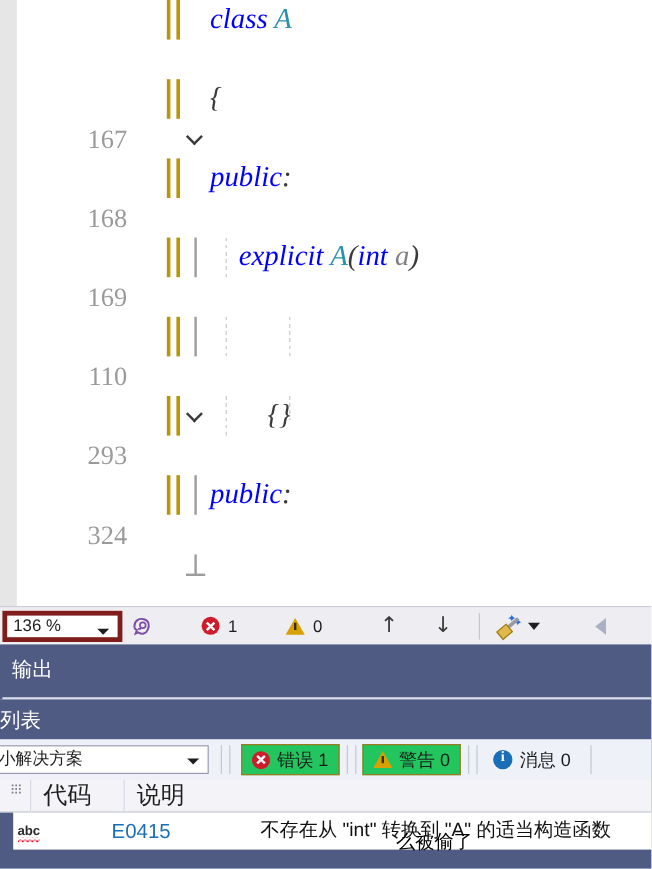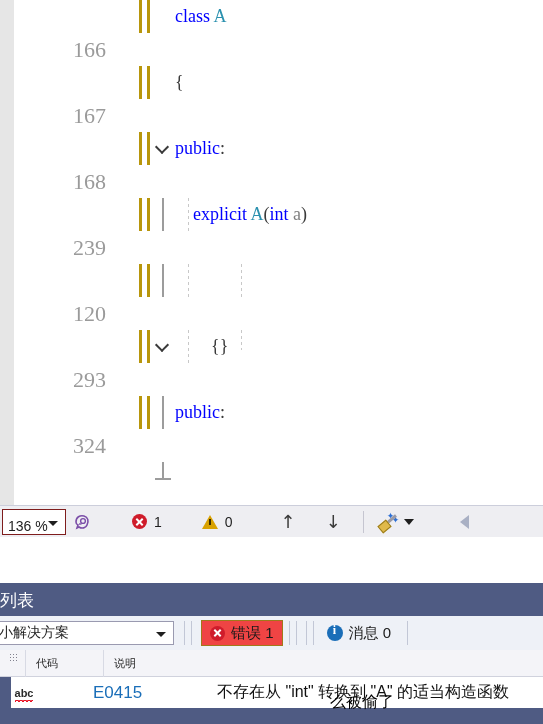--- a/index.html
+++ b/index.html
@@ -57,38 +57,39 @@
   .endcap::after {
     content: ""; position: absolute; left: 0px; top: 16px; width: 9px; height: 2px; background: #9c9c9c;
   }
   
   .guide { position: absolute; width: 1px; height: 33px;
            background: repeating-linear-gradient(to bottom, #c8c8c8 0 3px, transparent 3px 6px); }
 
   .code {
     position: absolute; left: 175px; top: 0; height: 33px;
     font-family: "Liberation Serif", serif;
-    font-size: 18px;
+    font-size: 24px;
     color: #1a1a1a;
+    font-style: italic;
   }
   .kw   { color: #0000ff; }
   .cls  { color: #2b91af; }
   .prm  { color: #808080; }
   .pun  { color: #3a3a3a; }
 
   
   #statusbar {
     position: absolute; left: 0; top: 505px; width: 543px; height: 32px;
     background: #eeeef2; border-top: 1px solid #cccedb;
     display: flex; align-items: center;
   }
   .zoombox {
-    width: 64px; height: 26px; margin-left: 2px;
-    background: #ffffff; border: 1px solid #7f1d1d;
-    display: flex; align-items: flex-end; position: relative;
+    width: 100px; height: 26px; margin-left: 2px;
+    background: #ffffff; border: 4px solid #7f1d1d;
+    display: flex; align-items: flex-start; position: relative;
   }
   .zoombox .val { font-size: 14px; color: #1e1e1e; padding-left: 5px; }
   .zoombox .arr {
     position: absolute; right: 7px; top: 11px;
     width: 0; height: 0; border-left: 5px solid transparent;
     border-right: 5px solid transparent; border-top: 5px solid #1e1e1e;
   }
   .sep-v { width: 1px; height: 22px; background: #c5c5d0; margin: 0 6px; }
   .sb-item { display: flex; align-items: center; height: 32px; }
   .sb-label { font-size: 14px; color: #1e1e1e; margin-left: 7px; }
@@ -172,21 +173,21 @@
     display: flex; align-items: center; position: relative;
   }
   .combo .val { font-size: 14px; color: #1e1e1e; padding-left: 6px; }
   .combo .arr {
     position: absolute; right: 7px; top: 10px;
     width: 0; height: 0; border-left: 5px solid transparent;
     border-right: 5px solid transparent; border-top: 5px solid #1e1e1e;
   }
   .tgl {
     height: 26px; display: flex; align-items: center; padding: 0 8px;
-    border: 1px solid #a0791a; background: #ef4444; margin-left: 6px;
+    border: 1px solid #a0791a; background: #22c55e; margin-left: 6px;
   }
   .tgl.plain { border: none; background: transparent; }
   .tgl .txt { font-size: 15px; color: #1a1a1a; margin-left: 6px; }
   .ic-info {
     width: 16px; height: 16px; border-radius: 50%; background: #1a6eb8;
     position: relative;
   }
   .ic-info::after {
     content: "i"; position: absolute; left: 0; right: 0; top: -2px;
     text-align: center; color: #fff; font-size: 12px; font-weight: bold;
@@ -194,21 +195,21 @@
   }
   .vsep { width: 1px; height: 24px; background: #c2c7d6; margin: 0 3px; }
 
   
   .el-head {
     position: absolute; left: 0; top: 67px; width: 543px; height: 27px;
     background: #f4f4f8; border-bottom: 1px solid #d0d2dd;
     display: flex; align-items: center;
   }
   .el-head .cell {
-    height: 27px; line-height: 27px; font-size: 11px; color: #1e1e1e;
+    height: 27px; line-height: 27px; font-size: 20px; color: #1e1e1e;
     border-right: 1px solid #d8dae4; padding-left: 10px;
   }
   .c-grip { width: 26px; padding-left: 0 !important; position: relative; }
   .grip-dots {
     position: absolute; left: 9px; top: 3px; width: 9px; height: 9px;
     background-image: radial-gradient(#5a5a6a 0.8px, transparent 0.9px);
     background-size: 3px 3px; opacity: .75;
   }
   .c-code { width: 78px; }
   .c-desc { flex: 1; border-right: none !important; }
@@ -244,21 +245,20 @@
 <body>
 
 <div id="app">
 
   <div id="editor">
     <div class="glyph-margin"></div>
 
     <div class="code-rows">
 
       <div class="row" style="top:0">
-        <span class="lnum">166</span>
         <span class="chbar b1" style="top:0;height:33px"></span>
         <span class="chbar b2" style="top:0;height:33px"></span>
         <span class="outline"><span class="chev"></span></span>
         <span class="code"><span class="kw">class</span> <span class="cls">A</span></span>
       </div>
 
       <div class="row" style="top:33px">
         <span class="lnum">167</span>
         <span class="chbar b1" style="top:0;height:33px"></span>
         <span class="chbar b2" style="top:0;height:33px"></span>
@@ -268,30 +268,30 @@
 
       <div class="row" style="top:66px">
         <span class="lnum">168</span>
         <span class="chbar b1" style="top:0;height:33px"></span>
         <span class="chbar b2" style="top:0;height:33px"></span>
         <span class="outline"><span class="vline"></span></span>
         <span class="code"><span class="kw">public</span><span class="pun">:</span></span>
       </div>
 
       <div class="row" style="top:99px">
-        <span class="lnum">239</span>
+        <span class="lnum">169</span>
         <span class="chbar b1" style="top:0;height:33px"></span>
         <span class="chbar b2" style="top:0;height:33px"></span>
         <span class="outline"><span class="chev"></span></span>
         <span class="guide" style="left:188px;top:0"></span>
         <span class="code">    <span class="kw">explicit</span> <span class="cls">A</span><span class="pun">(</span><span class="kw">int</span> <span class="prm">a</span><span class="pun">)</span></span>
       </div>
 
       <div class="row" style="top:132px">
-        <span class="lnum">120</span>
+        <span class="lnum">110</span>
         <span class="chbar b1" style="top:0;height:33px"></span>
         <span class="chbar b2" style="top:0;height:33px"></span>
         <span class="outline"><span class="vline"></span></span>
         <span class="guide" style="left:188px;top:0"></span>
         <span class="guide" style="left:241px;top:0"></span>
       </div>
 
       <div class="row" style="top:165px">
         <span class="lnum">293</span>
         <span class="chbar b1" style="top:0;height:33px"></span>
@@ -356,20 +356,24 @@
         <span class="head"></span>
       </span>
       <span class="tri-dn"></span>
     </div>
 
     <div class="sb-item" style="margin-left:46px">
       <span class="tri-lt"></span>
     </div>
   </div>
 
+  <div id="outputpane">
+    <div class="title">输出</div>
+    <div class="pane-underline"></div>
+  </div>
 
   <div id="errorpane">
     <div class="title">列表</div>
 
     <div class="el-toolbar">
       <div class="combo">
         <span class="val">小解决方案</span>
         <span class="arr"></span>
       </div>
 
@@ -377,20 +381,24 @@
       <span class="vsep"></span>
 
       <div class="tgl">
         <span class="ic-err"></span>
         <span class="txt">错误 1</span>
       </div>
 
       <span class="vsep" style="margin-left:6px"></span>
       <span class="vsep"></span>
 
+      <div class="tgl" style="margin-left:2px">
+        <span class="ic-warn"></span>
+        <span class="txt">警告 0</span>
+      </div>
 
       <span class="vsep" style="margin-left:6px"></span>
       <span class="vsep"></span>
 
       <div class="tgl plain" style="margin-left:2px">
         <span class="ic-info"></span>
         <span class="txt">消息 0</span>
       </div>
 
       <span class="vsep" style="margin-left:8px"></span>

